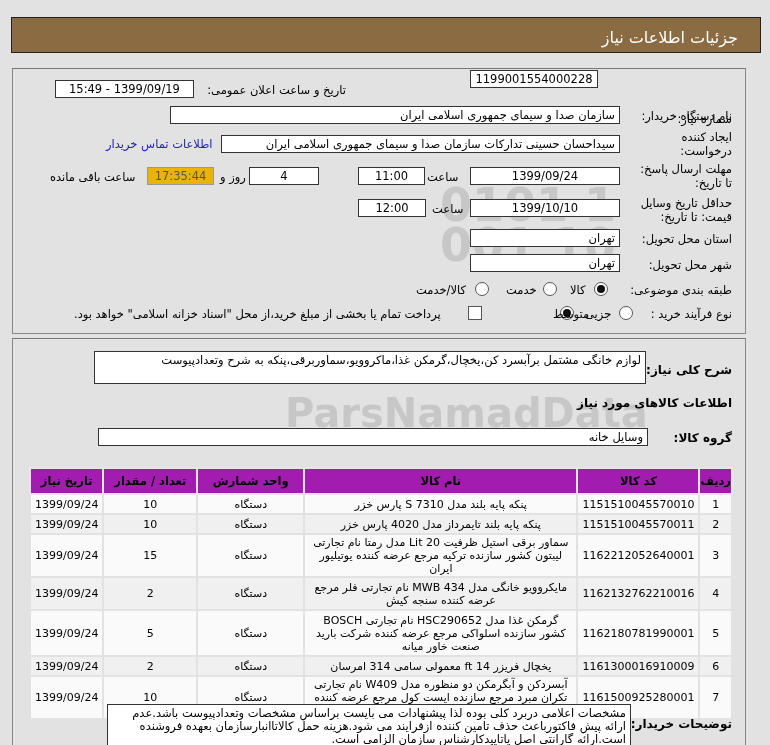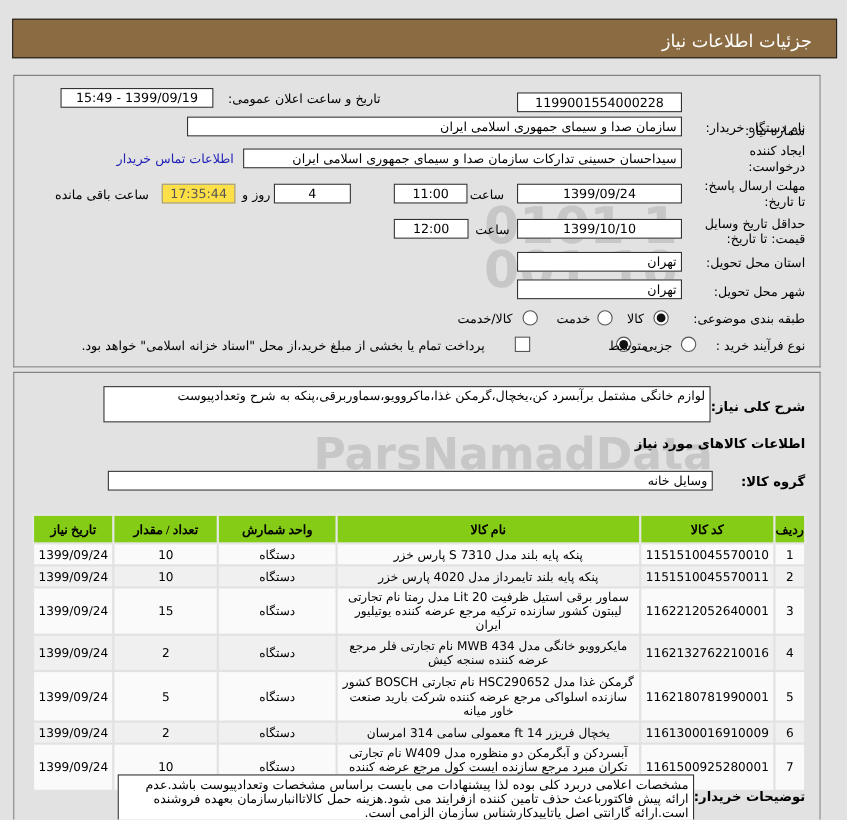--- a/index.html
+++ b/index.html
@@ -12,60 +12,60 @@
   .panel2 { top: 338px; height: 420px; }
   .lbl { position: absolute; font-size: 11.5px; white-space: nowrap; line-height: 13px; }
   .box { position: absolute; background: #fff; border: 1px solid #333; height: 18px; font-size: 11.5px; line-height: 16px; padding: 0 4px; white-space: nowrap; overflow: hidden; }
   .c { text-align: center; }
   .link { color: #2222b8; }
   .radio { position: absolute; width: 14px; height: 14px; border-radius: 50%; border: 1px solid #555; background: #fff; }
   .radio.on::after { content: ""; position: absolute; left: 2px; top: 2px; width: 8px; height: 8px; border-radius: 50%; background: #111; }
   .check { position: absolute; width: 14px; height: 14px; border: 1px solid #555; background: #fff; }
   .bold { font-weight: bold; font-size: 12px; }
   table.items { position: absolute; left: 29px; top: 467px; width: 704px; border-collapse: collapse; font-size: 11px; }
-  table.items th { background: #84cc16; font-weight: bold; height: 26px; border: 2px solid #e6e6e6; font-size: 11.5px; font-family: Liberation Serif, serif; }
+  table.items th { background: #a21caf; font-weight: bold; height: 26px; border: 2px solid #e6e6e6; font-size: 11.5px; }
   table.items td { border: 2px solid #e2e2e2; text-align: center; padding: 1px 4px; line-height: 13px; }
   table.items tr:nth-child(odd) td { background: #fafafa; }
   table.items tr:nth-child(even) td { background: #f0f0f0; }
   .wm { position: absolute; color: rgba(150,150,150,0.35); font-weight: bold; pointer-events: none; direction: ltr; }
 </style>
 </head>
 <body>
 
 <div class="header">
   <span>جزئیات اطلاعات نیاز</span>
 </div>
 
 <div class="wm" style="left:440px;top:185px;font-size:46px;width:180px;line-height:40px;white-space:normal;word-break:break-all;">0101 1001 10</div>
 <div class="wm" style="left:285px;top:390px;font-size:40px;">ParsNamadData</div>
 
 <div class="panel panel1"></div>
 <div class="panel panel2"></div>
 
 <span class="lbl" style="right:38px;top:84px;margin-top:29px;">شماره نیاز:</span>
-<div class="box c" style="left:470px;top:84px;width:150px;">1199001554000228</div>
+<div class="box c" style="left:470px;top:70px;width:128px;">1199001554000228</div>
 <span class="lbl" style="right:424px;top:84px;">تاریخ و ساعت اعلان عمومی:</span>
 <div class="box c" style="left:55px;top:80px;width:139px;">1399/09/19 - 15:49</div>
 
 <span class="lbl" style="right:38px;top:110px;">نام دستگاه خریدار:</span>
 <div class="box" style="left:170px;top:106px;width:450px;">سازمان صدا و سیمای جمهوری اسلامی ایران</div>
 
 <span class="lbl" style="right:38px;top:131px;">ایجاد کننده</span>
 <span class="lbl" style="right:38px;top:145px;">درخواست:</span>
 <div class="box" style="left:221px;top:135px;width:399px;">سیداحسان حسینی تدارکات سازمان صدا و سیمای جمهوری اسلامی ایران</div>
 <span class="lbl link" style="left:106px;top:138px;">اطلاعات تماس خریدار</span>
 
 <span class="lbl" style="right:38px;top:163px;">مهلت ارسال پاسخ:</span>
 <span class="lbl" style="right:38px;top:177px;">تا تاریخ:</span>
 <div class="box c" style="left:470px;top:167px;width:150px;">1399/09/24</div>
 <span class="lbl" style="left:427px;top:171px;">ساعت</span>
 <div class="box c" style="left:358px;top:167px;width:67px;">11:00</div>
 <div class="box c" style="left:249px;top:167px;width:70px;">4</div>
 <span class="lbl" style="left:220px;top:171px;">روز و</span>
-<div class="box c" style="left:147px;top:167px;width:67px;background:#fde047;border-color:#999;color:#555;">17:35:44</div>
+<div class="box c" style="left:147px;top:167px;width:67px;background:#eab308;border-color:#999;color:#555;">17:35:44</div>
 <span class="lbl" style="left:50px;top:171px;">ساعت باقی مانده</span>
 
 <span class="lbl" style="right:38px;top:197px;">حداقل تاریخ وسایل</span>
 <span class="lbl" style="right:38px;top:211px;">قیمت: تا تاریخ:</span>
 <div class="box c" style="left:470px;top:199px;width:150px;">1399/10/10</div>
 <span class="lbl" style="left:432px;top:203px;">ساعت</span>
 <div class="box c" style="left:358px;top:199px;width:68px;">12:00</div>
 
 <span class="lbl" style="right:38px;top:233px;">استان محل تحویل:</span>
 <div class="box" style="left:470px;top:229px;width:150px;">تهران</div>

